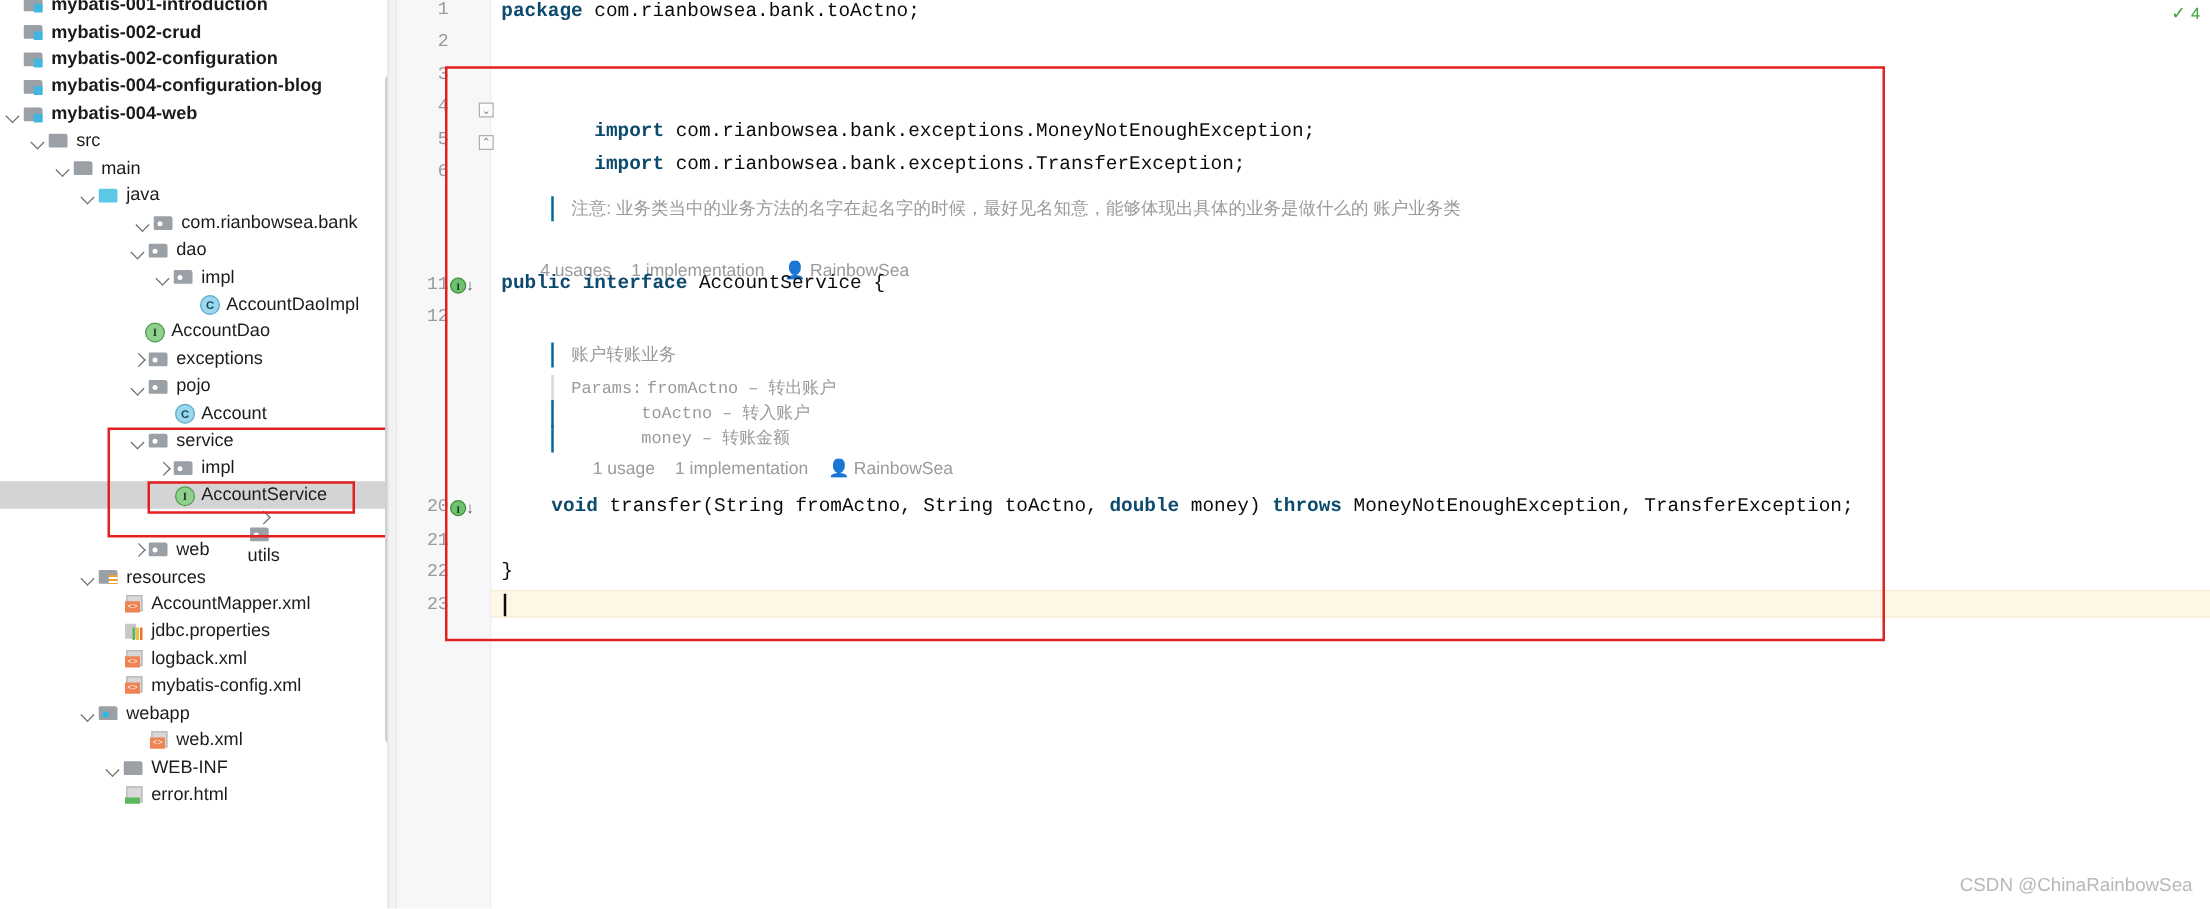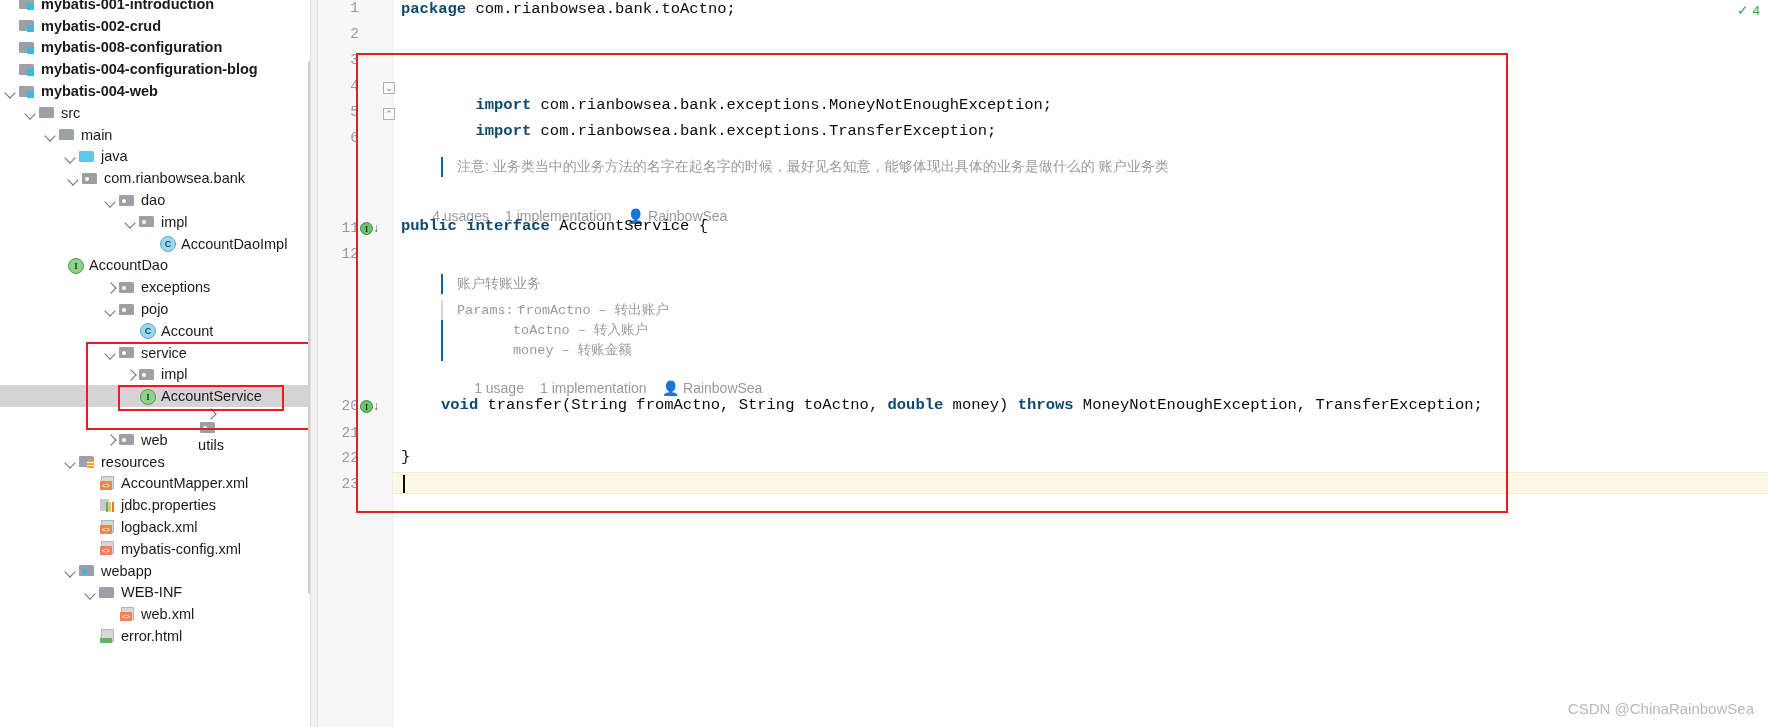--- a/index.html
+++ b/index.html
@@ -410,21 +410,21 @@
           <span class="tree-label">mybatis-001-introduction</span>
         </div>
         <div class="tree-row bold" style="padding-left: 4px;">
           <span class="arrow"></span>
           <span class="ico ico-module"></span>
           <span class="tree-label">mybatis-002-crud</span>
         </div>
         <div class="tree-row bold" style="padding-left: 4px;">
           <span class="arrow"></span>
           <span class="ico ico-module"></span>
-          <span class="tree-label">mybatis-008-configuration</span>
+          <span class="tree-label">mybatis-002-configuration</span>
         </div>
         <div class="tree-row bold" style="padding-left: 4px;">
           <span class="arrow"></span>
           <span class="ico ico-module"></span>
           <span class="tree-label">mybatis-004-configuration-blog</span>
         </div>
         <div class="tree-row bold" style="padding-left: 4px;">
           <span class="arrow down"></span>
           <span class="ico ico-module"></span>
           <span class="tree-label">mybatis-004-web</span>
@@ -437,41 +437,41 @@
         <div class="tree-row" style="padding-left: 44px;">
           <span class="arrow down"></span>
           <span class="ico ico-folder"></span>
           <span class="tree-label">main</span>
         </div>
         <div class="tree-row" style="padding-left: 64px;">
           <span class="arrow down"></span>
           <span class="ico ico-folder-src"></span>
           <span class="tree-label">java</span>
         </div>
-        <div class="tree-row" style="padding-left: 67px;">
+        <div class="tree-row" style="padding-left: 108px;">
           <span class="arrow down"></span>
           <span class="ico ico-package"></span>
           <span class="tree-label">com.rianbowsea.bank</span>
         </div>
         <div class="tree-row" style="padding-left: 104px;">
           <span class="arrow down"></span>
           <span class="ico ico-package"></span>
           <span class="tree-label">dao</span>
         </div>
         <div class="tree-row" style="padding-left: 124px;">
           <span class="arrow down"></span>
           <span class="ico ico-package"></span>
           <span class="tree-label">impl</span>
         </div>
         <div class="tree-row" style="padding-left: 144px;">
           <span class="arrow"></span>
           <span class="ico ico-class"></span>
           <span class="tree-label">AccountDaoImpl</span>
         </div>
-        <div class="tree-row" style="padding-left: 52px;">
+        <div class="tree-row" style="padding-left: 52px; margin-left: 48px;">
           <span class="arrow"></span>
           <span class="ico ico-interface"></span>
           <span class="tree-label">AccountDao</span>
         </div>
         <div class="tree-row" style="padding-left: 104px;">
           <span class="arrow right"></span>
           <span class="ico ico-package"></span>
           <span class="tree-label">exceptions</span>
         </div>
         <div class="tree-row" style="padding-left: 104px;">
@@ -532,29 +532,29 @@
         <div class="tree-row" style="padding-left: 84px;">
           <span class="arrow"></span>
           <span class="ico ico-xml"></span>
           <span class="tree-label">mybatis-config.xml</span>
         </div>
         <div class="tree-row" style="padding-left: 64px;">
           <span class="arrow down"></span>
           <span class="ico ico-webapp"></span>
           <span class="tree-label">webapp</span>
         </div>
+        <div class="tree-row" style="padding-left: 104px;">
+          <span class="arrow"></span>
+          <span class="ico ico-xml"></span>
+          <span class="tree-label">web.xml</span>
+        </div>
         <div class="tree-row" style="padding-left: 84px;">
           <span class="arrow down"></span>
           <span class="ico ico-folder"></span>
           <span class="tree-label">WEB-INF</span>
-        </div>
-        <div class="tree-row" style="padding-left: 104px;">
-          <span class="arrow"></span>
-          <span class="ico ico-xml"></span>
-          <span class="tree-label">web.xml</span>
         </div>
         <div class="tree-row" style="padding-left: 84px;">
           <span class="arrow"></span>
           <span class="ico ico-html"></span>
           <span class="tree-label">error.html</span>
         </div>
       </div>
 
     <div class="tree-redbox" style="left:86px; top:342px; width:242px; height:88px;"></div>
     <div class="tree-redbox" style="left:118px; top:385px; width:166px; height:26px;"></div>
@@ -609,21 +609,21 @@
         <span>4 usages</span><span style="display:inline-block;width:16px;"></span><span>1 implementation</span><span style="display:inline-block;width:16px;"></span><span class="person">👤</span><span>RainbowSea</span>
       </div>
 
       <div class="code-line" style="top:217px; left:8px;"><span class="kw">public</span> <span class="kw">interface</span> <span class="cls">AccountService</span> <span class="plain">{</span></div>
 
       <div class="doc-block" style="top:274px; left:48px;"><span>账户转账业务</span></div>
       <div class="doc-block" style="top:300px; left:48px; border-left-color:#d6d6d6;"><span class="doc-mono">Params:</span> <span class="doc-mono">fromActno – 转出账户</span></div>
       <div class="doc-block" style="top:320px; left:48px;"><span class="doc-mono" style="display:inline-block;padding-left:56px;">toActno – 转入账户</span></div>
       <div class="doc-block" style="top:340px; left:48px;"><span class="doc-mono" style="display:inline-block;padding-left:56px;">money – 转账金额</span></div>
 
-      <div class="hint" style="top:364px; left:50px;">
+      <div class="hint" style="top:350px; left:50px;">
         <span>1 usage</span><span style="display:inline-block;width:16px;"></span><span>1 implementation</span><span style="display:inline-block;width:16px;"></span><span class="person">👤</span><span>RainbowSea</span>
       </div>
 
       <div class="code-line" style="top:396px; left:48px;"><span class="kw">void</span><span class="plain"> transfer(String fromActno, String toActno, </span><span class="kw">double</span><span class="plain"> money)</span> <span class="kw">throws</span><span class="plain"> MoneyNotEnoughException, TransferException;</span></div>
 
       <div class="code-line" style="top:448px; left:8px;"><span class="plain">}</span></div>
 
       <div class="caret" style="top:475px; left:10px;"></div>
     </div>
 

